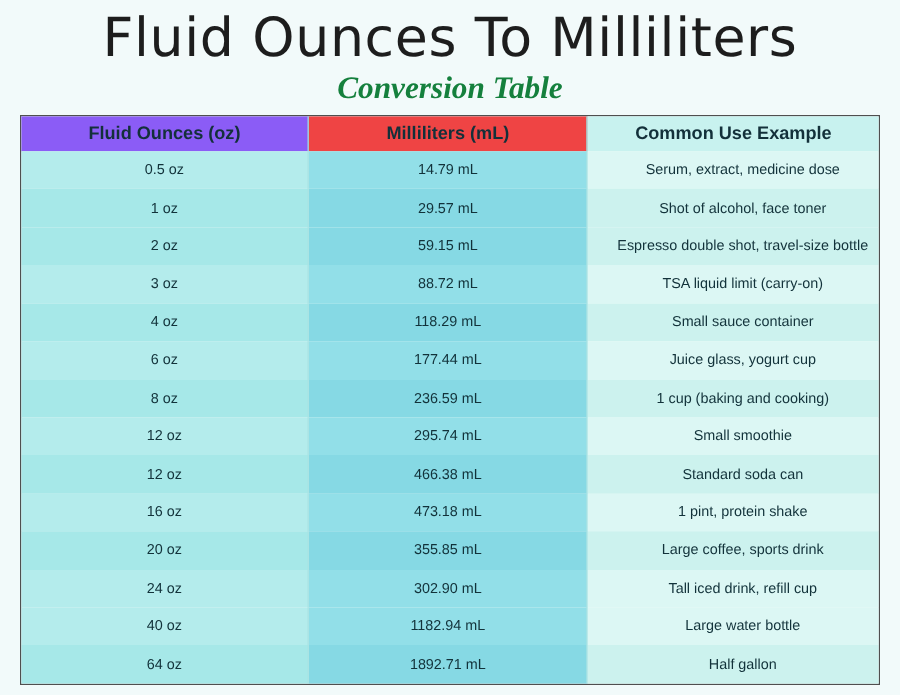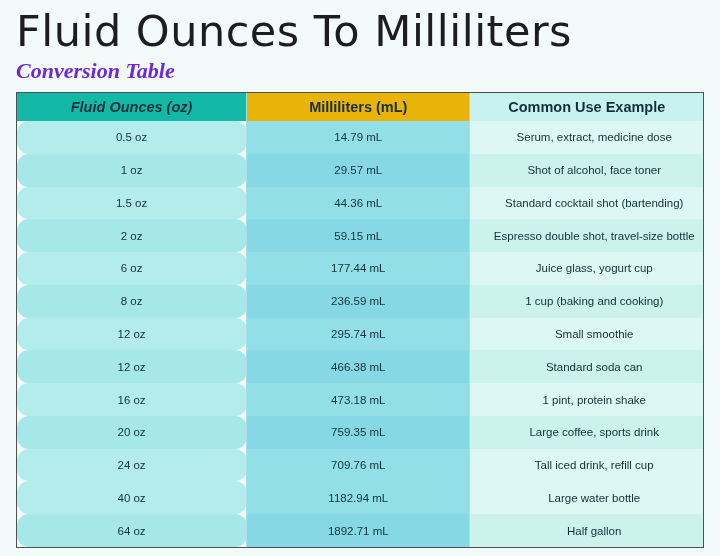--- a/index.html
+++ b/index.html
@@ -15,35 +15,36 @@
   }
   .page {
     width: 720px;
     height: 556px;
     box-sizing: border-box;
     padding: 4px 16px 8px 16px;
     display: flex;
     flex-direction: column;
   }
   .title-block {
+    text-align: center;
     margin: 0;
   }
   .main-title {
     font-size: 43px;
     line-height: 50px;
     color: #1d1d1d;
     font-weight: 400;
     letter-spacing: 0.5px;
     margin: 2px 0 0 0;
     font-family: "DejaVu Sans", sans-serif;
   }
   .sub-title {
-    font-size: 22px;
+    font-size: 25px;
     line-height: 30px;
-    color: #6d28d9;
+    color: #15803d;
     font-style: italic;
     font-weight: 700;
     margin: 0 0 6px 0;
     font-family: "Liberation Serif", serif;
   }
   .table-wrap {
     flex: 1;
     border: 1px solid #4f4f4f;
     box-sizing: border-box;
     overflow: hidden;
@@ -68,26 +69,26 @@
     font-size: 11.5px;
     color: #12323a;
     height: 25px;
     text-align: center;
     border-right: 1px solid #a8e2e2;
     font-family: "Liberation Sans", sans-serif;
   }
   table.conv td:last-child { border-right: none; padding-left: 16px; }
 
   
-  th.c0 { background: #14b8a6; font-style: italic; }
-  th.c1 { background: #eab308; }
+  th.c0 { background: #8b5cf6; }
+  th.c1 { background: #ef4444; }
   th.c2 { background: #c8f2ef; }
 
   
-  td.c0 { background: #b4ecec; border-radius: 12px; }
+  td.c0 { background: #b4ecec; }
   tr.alt td.c0 { background: #a6e8e8; }
   td.c1 { background: #92dfe8; }
   tr.alt td.c1 { background: #86d9e4; text-align: center; }
   td.c2 { background: #dcf7f4; }
   tr.alt td.c2 { background: #ccf2ee; }
 </style>
 </head>
 <body>
 
 <div class="page">
@@ -110,29 +111,34 @@
         <tr>
           <td class="c0">0.5 oz</td>
           <td class="c1">14.79 mL</td>
           <td class="c2">Serum, extract, medicine dose</td>
         </tr>
         <tr class="alt">
           <td class="c0">1 oz</td>
           <td class="c1">29.57 mL</td>
           <td class="c2">Shot of alcohol, face toner</td>
         </tr>
-        <tr>
-          <td class="c0">1.5 oz</td>
-          <td class="c1">44.36 mL</td>
-          <td class="c2">Standard cocktail shot (bartending)</td>
-        </tr>
         <tr class="alt">
           <td class="c0">2 oz</td>
           <td class="c1">59.15 mL</td>
           <td class="c2">Espresso double shot, travel-size bottle</td>
+        </tr>
+        <tr>
+          <td class="c0">3 oz</td>
+          <td class="c1">88.72 mL</td>
+          <td class="c2">TSA liquid limit (carry-on)</td>
+        </tr>
+        <tr class="alt">
+          <td class="c0">4 oz</td>
+          <td class="c1">118.29 mL</td>
+          <td class="c2">Small sauce container</td>
         </tr>
         <tr>
           <td class="c0">6 oz</td>
           <td class="c1">177.44 mL</td>
           <td class="c2">Juice glass, yogurt cup</td>
         </tr>
         <tr class="alt">
           <td class="c0">8 oz</td>
           <td class="c1">236.59 mL</td>
           <td class="c2">1 cup (baking and cooking)</td>
@@ -147,26 +153,26 @@
           <td class="c1">466.38 mL</td>
           <td class="c2">Standard soda can</td>
         </tr>
         <tr>
           <td class="c0">16 oz</td>
           <td class="c1">473.18 mL</td>
           <td class="c2">1 pint, protein shake</td>
         </tr>
         <tr class="alt">
           <td class="c0">20 oz</td>
-          <td class="c1">759.35 mL</td>
+          <td class="c1">355.85 mL</td>
           <td class="c2">Large coffee, sports drink</td>
         </tr>
         <tr>
           <td class="c0">24 oz</td>
-          <td class="c1">709.76 mL</td>
+          <td class="c1">302.90 mL</td>
           <td class="c2">Tall iced drink, refill cup</td>
         </tr>
         <tr>
           <td class="c0">40 oz</td>
           <td class="c1">1182.94 mL</td>
           <td class="c2">Large water bottle</td>
         </tr>
         <tr class="alt">
           <td class="c0">64 oz</td>
           <td class="c1">1892.71 mL</td>

